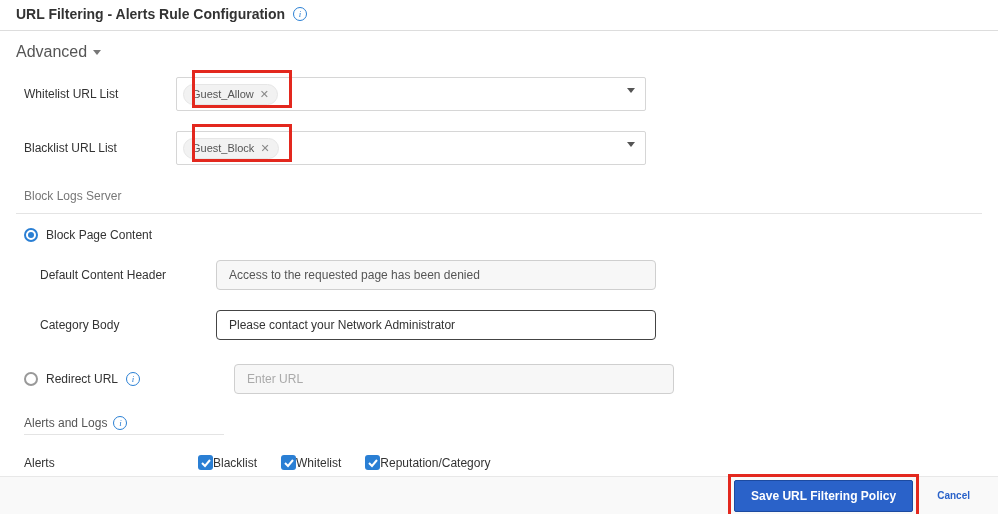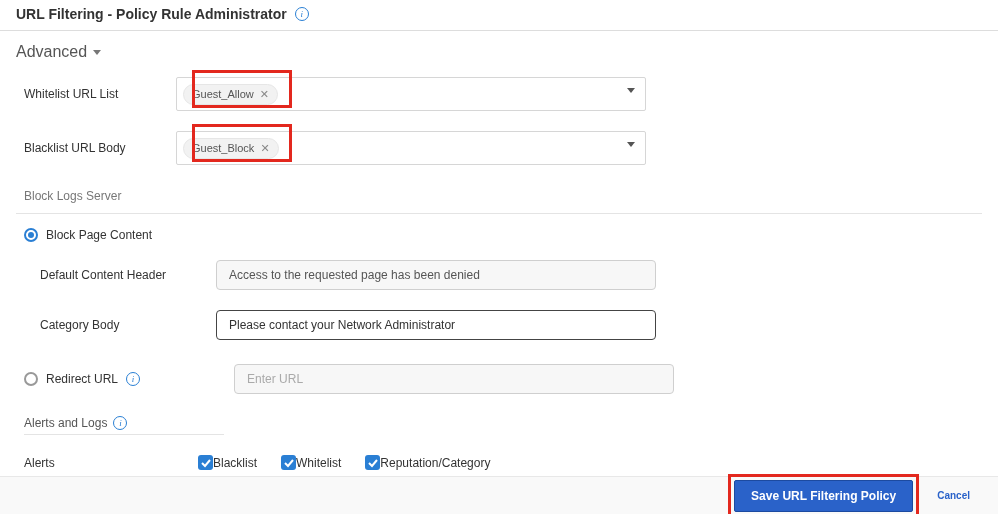--- a/index.html
+++ b/index.html
@@ -220,21 +220,21 @@
     color: #2a62c9;
     font-size: 10px;
     font-weight: 600;
     cursor: pointer;
   }
 </style>
 </head>
 <body>
 
 <div class="page-header">
-  <span class="page-title">URL Filtering - Policy Rule Administrator</span>
+  <span class="page-title">URL Filtering - Alerts Rule Configuration</span>
   <span class="info-icon">i</span>
 </div>
 
 <div class="section">
 
   <div class="advanced-toggle">
     <span>Advanced</span>
     <span class="chevron-down"></span>
   </div>
 
@@ -246,21 +246,21 @@
         <span>Guest_Allow</span>
         <span class="x">✕</span>
       </span>
       <span class="caret"></span>
     </div>
     <div class="highlight-box" style="left:176px; top:3px; width:100px; height:38px;"></div>
   </div>
 
   
   <div class="form-row" style="position:relative;">
-    <div class="form-label">Blacklist URL Body</div>
+    <div class="form-label">Blacklist URL List</div>
     <div class="multiselect">
       <span class="chip">
         <span>Guest_Block</span>
         <span class="x">✕</span>
       </span>
       <span class="caret"></span>
     </div>
     <div class="highlight-box" style="left:176px; top:3px; width:100px; height:38px;"></div>
   </div>
 

